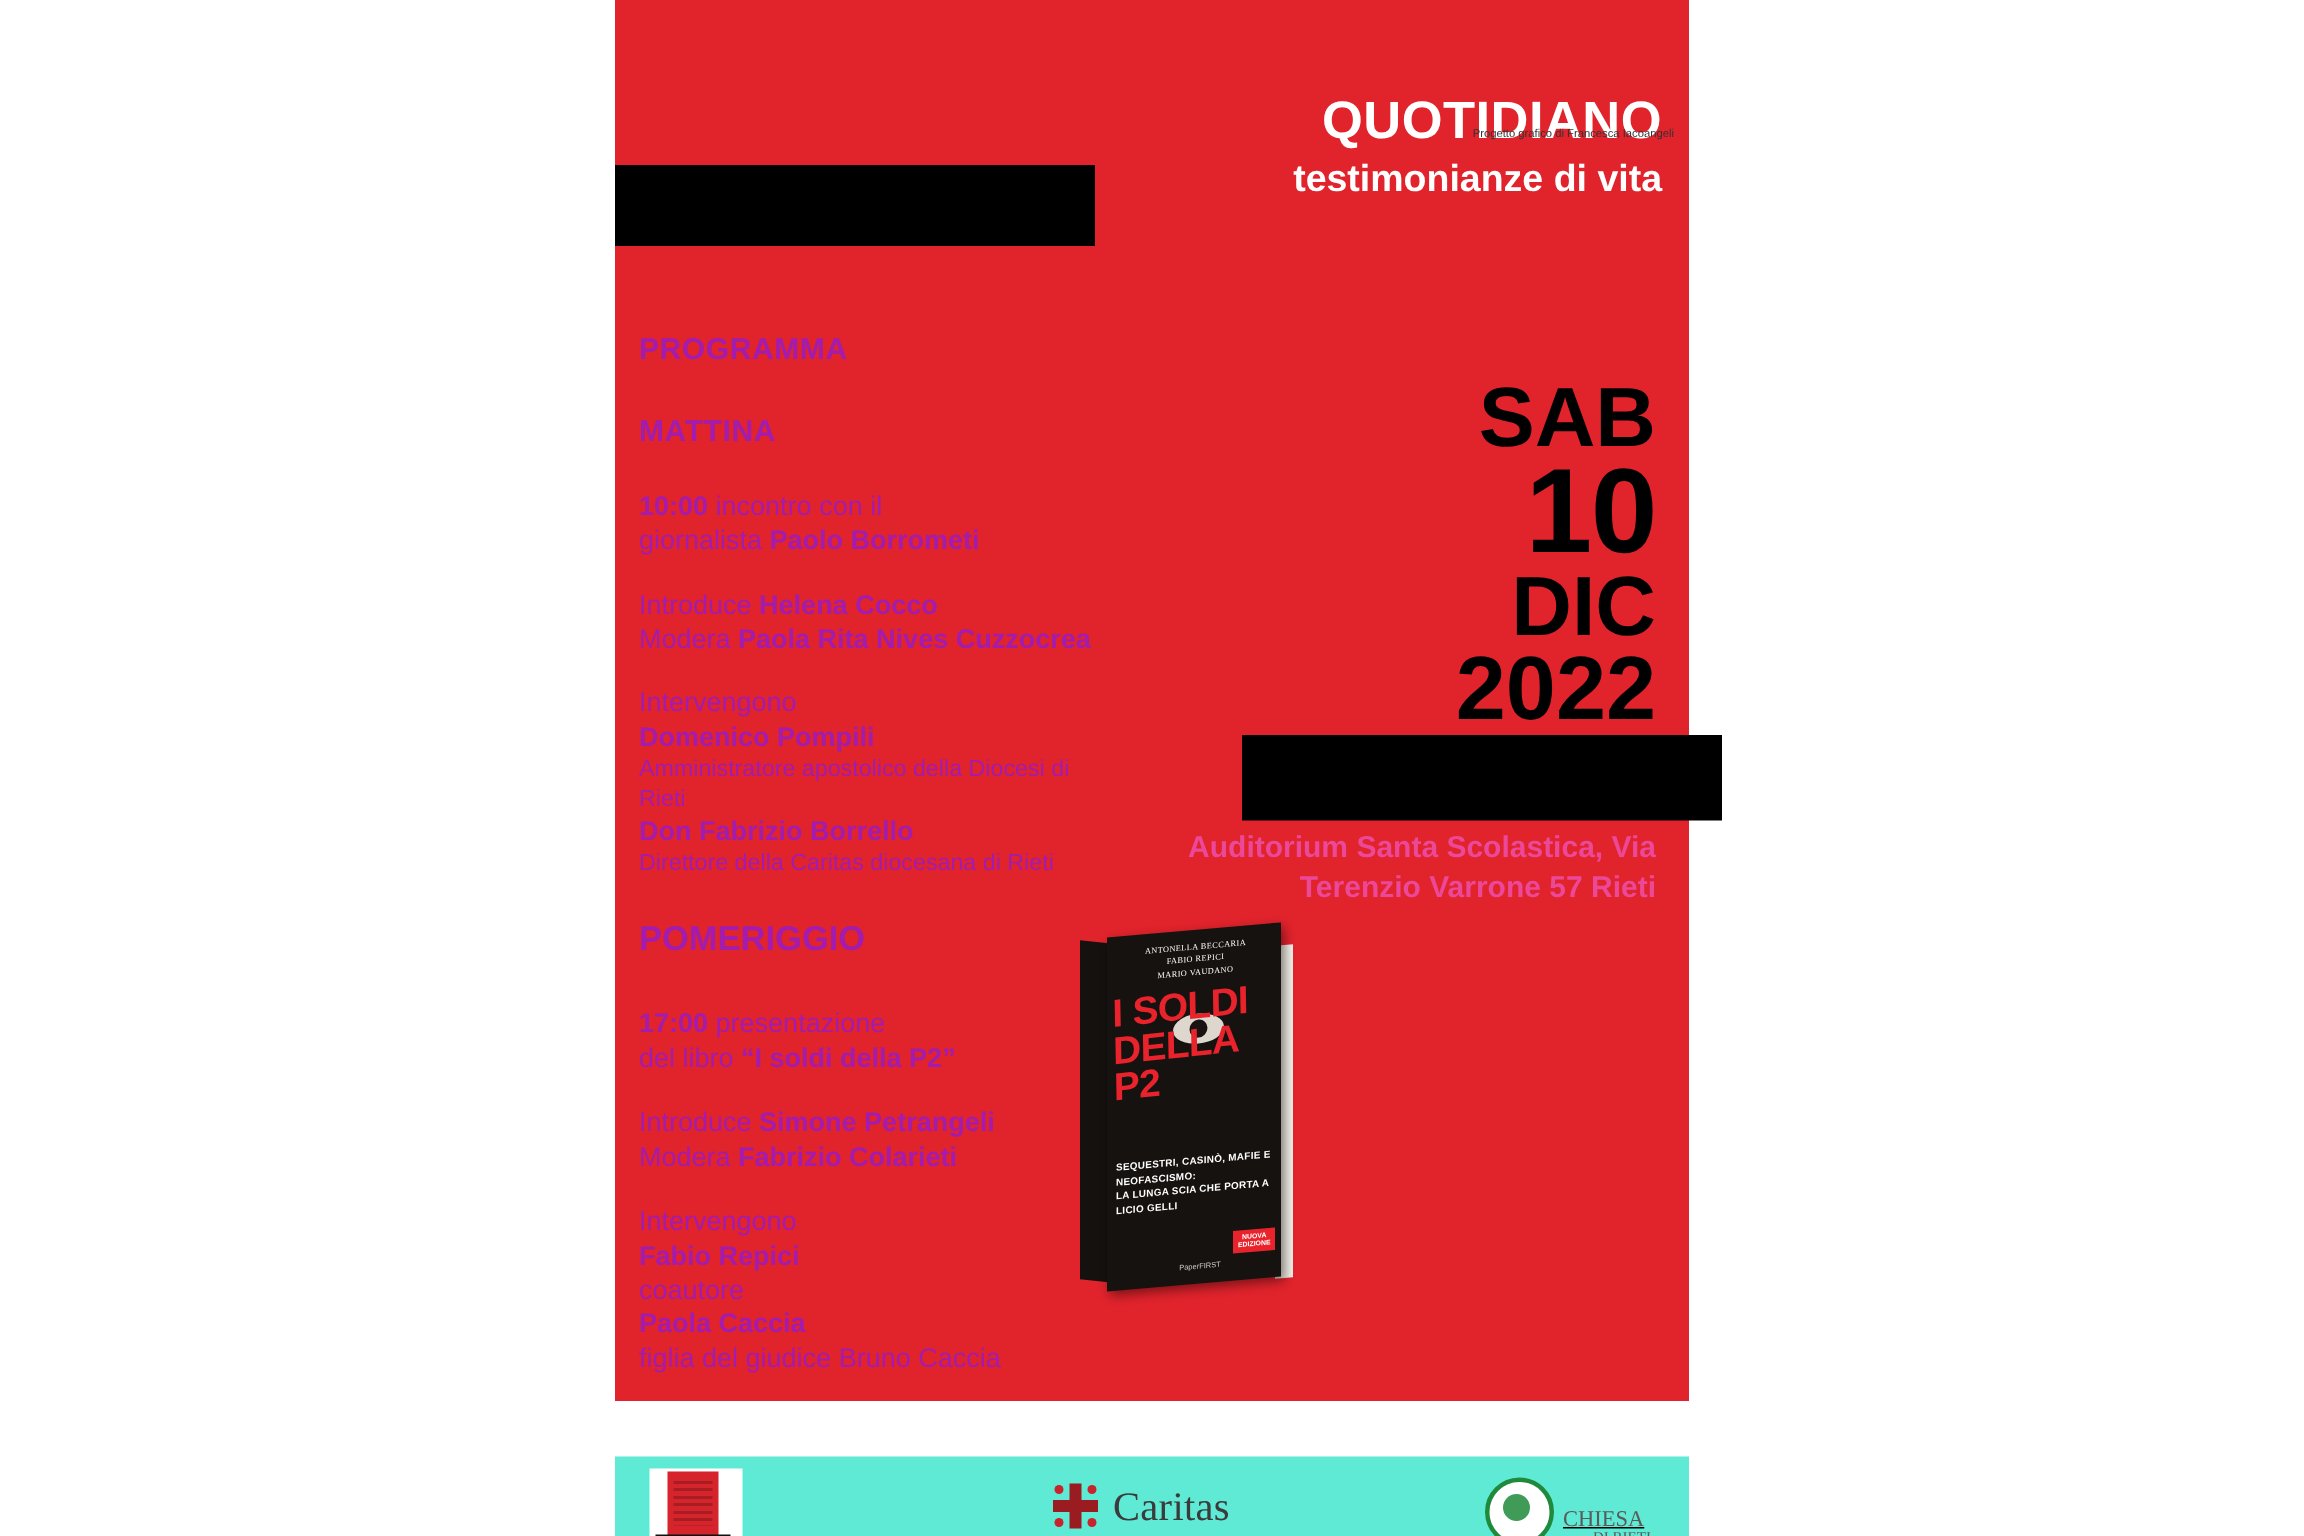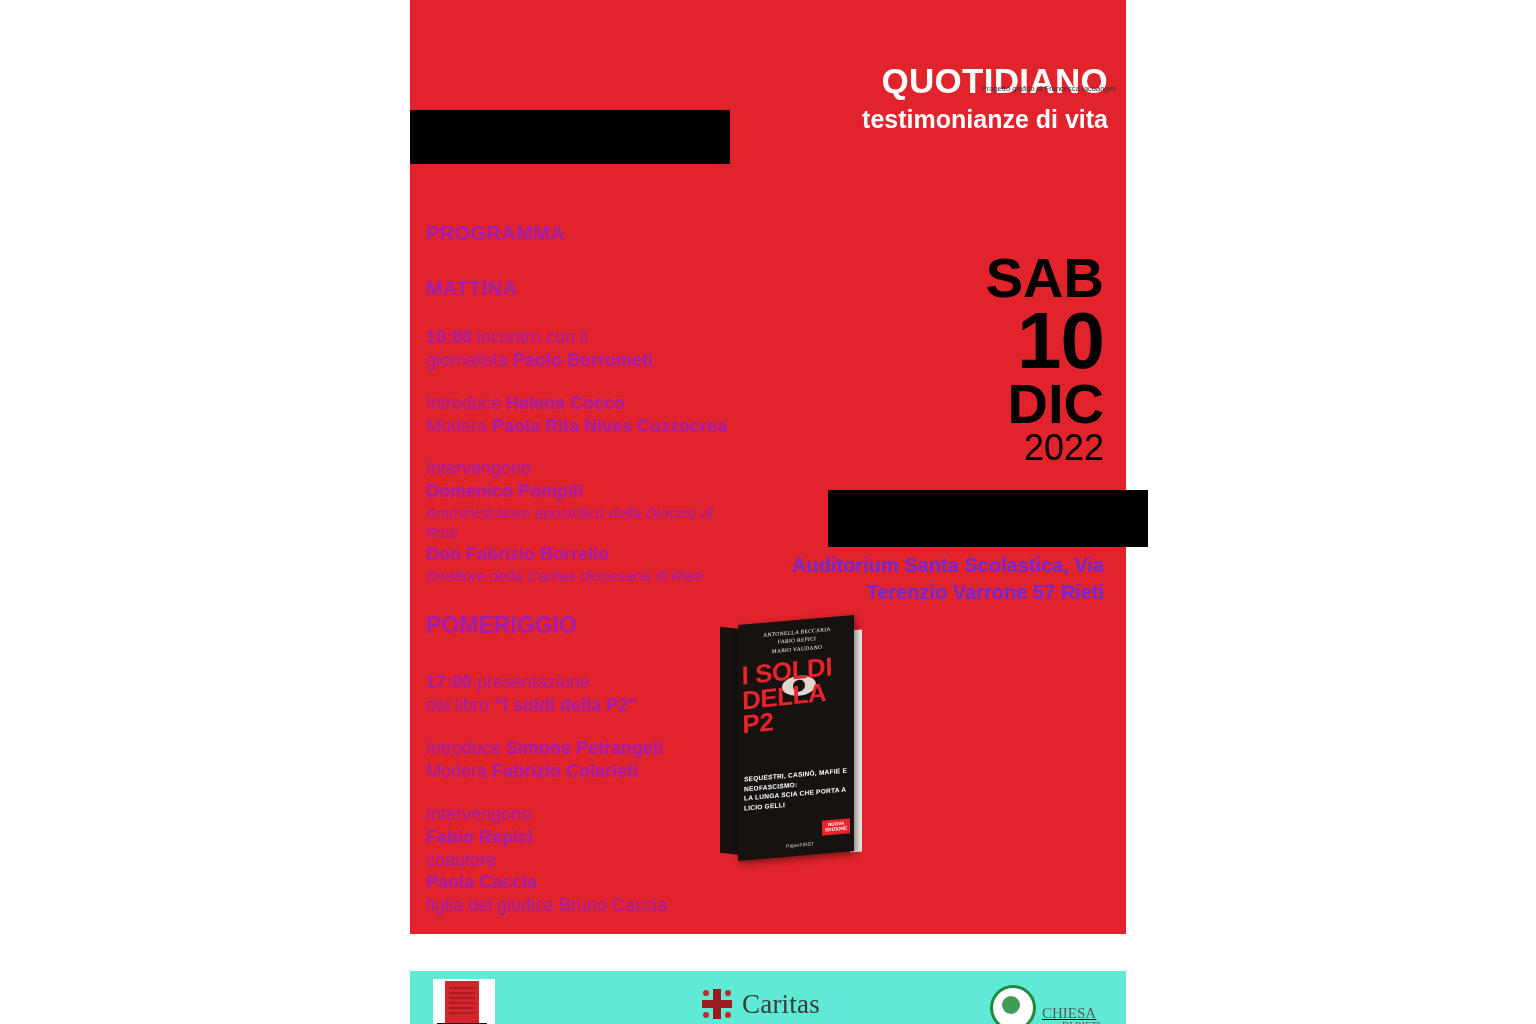--- a/index.html
+++ b/index.html
@@ -78,30 +78,30 @@
     right: 22px;
     top: 252px;
     width: 330px;
     text-align: right;
     color: #000000;
     line-height: 0.93;
   }
   #date-sab { font-size: 56px; font-weight: bold; text-align: right; }
   #date-day { font-size: 80px; font-weight: bold; letter-spacing: -1px; }
   #date-mon { font-size: 56px; font-weight: bold; }
-  #date-year { font-size: 36px; font-weight: normal; }
+  #date-year { font-size: 60px; font-weight: bold; }
 
   
   #venue-block {
     position: absolute;
     right: 22px;
     top: 552px;
     width: 330px;
     text-align: right;
-    color: #6d28d9;
+    color: #ec4899;
     font-size: 20px;
     font-weight: bold;
     line-height: 1.34;
   }
 
   
   #programme {
     position: absolute;
     left: 16px;
     top: 222px;
@@ -117,21 +117,20 @@
   .gap-2 { height: 26px; }
   .gap-3 { height: 20px; }
   .entry {
     font-size: 18px;
     line-height: 1.27;
   }
   .entry b { font-weight: bold; }
   .small {
     font-size: 15.5px;
     line-height: 1.3;
-    font-style: italic;
   }
   .bigsec {
     font-size: 23px;
     font-weight: bold;
   }
 
   
   #book {
     position: absolute;
     left: 310px;

